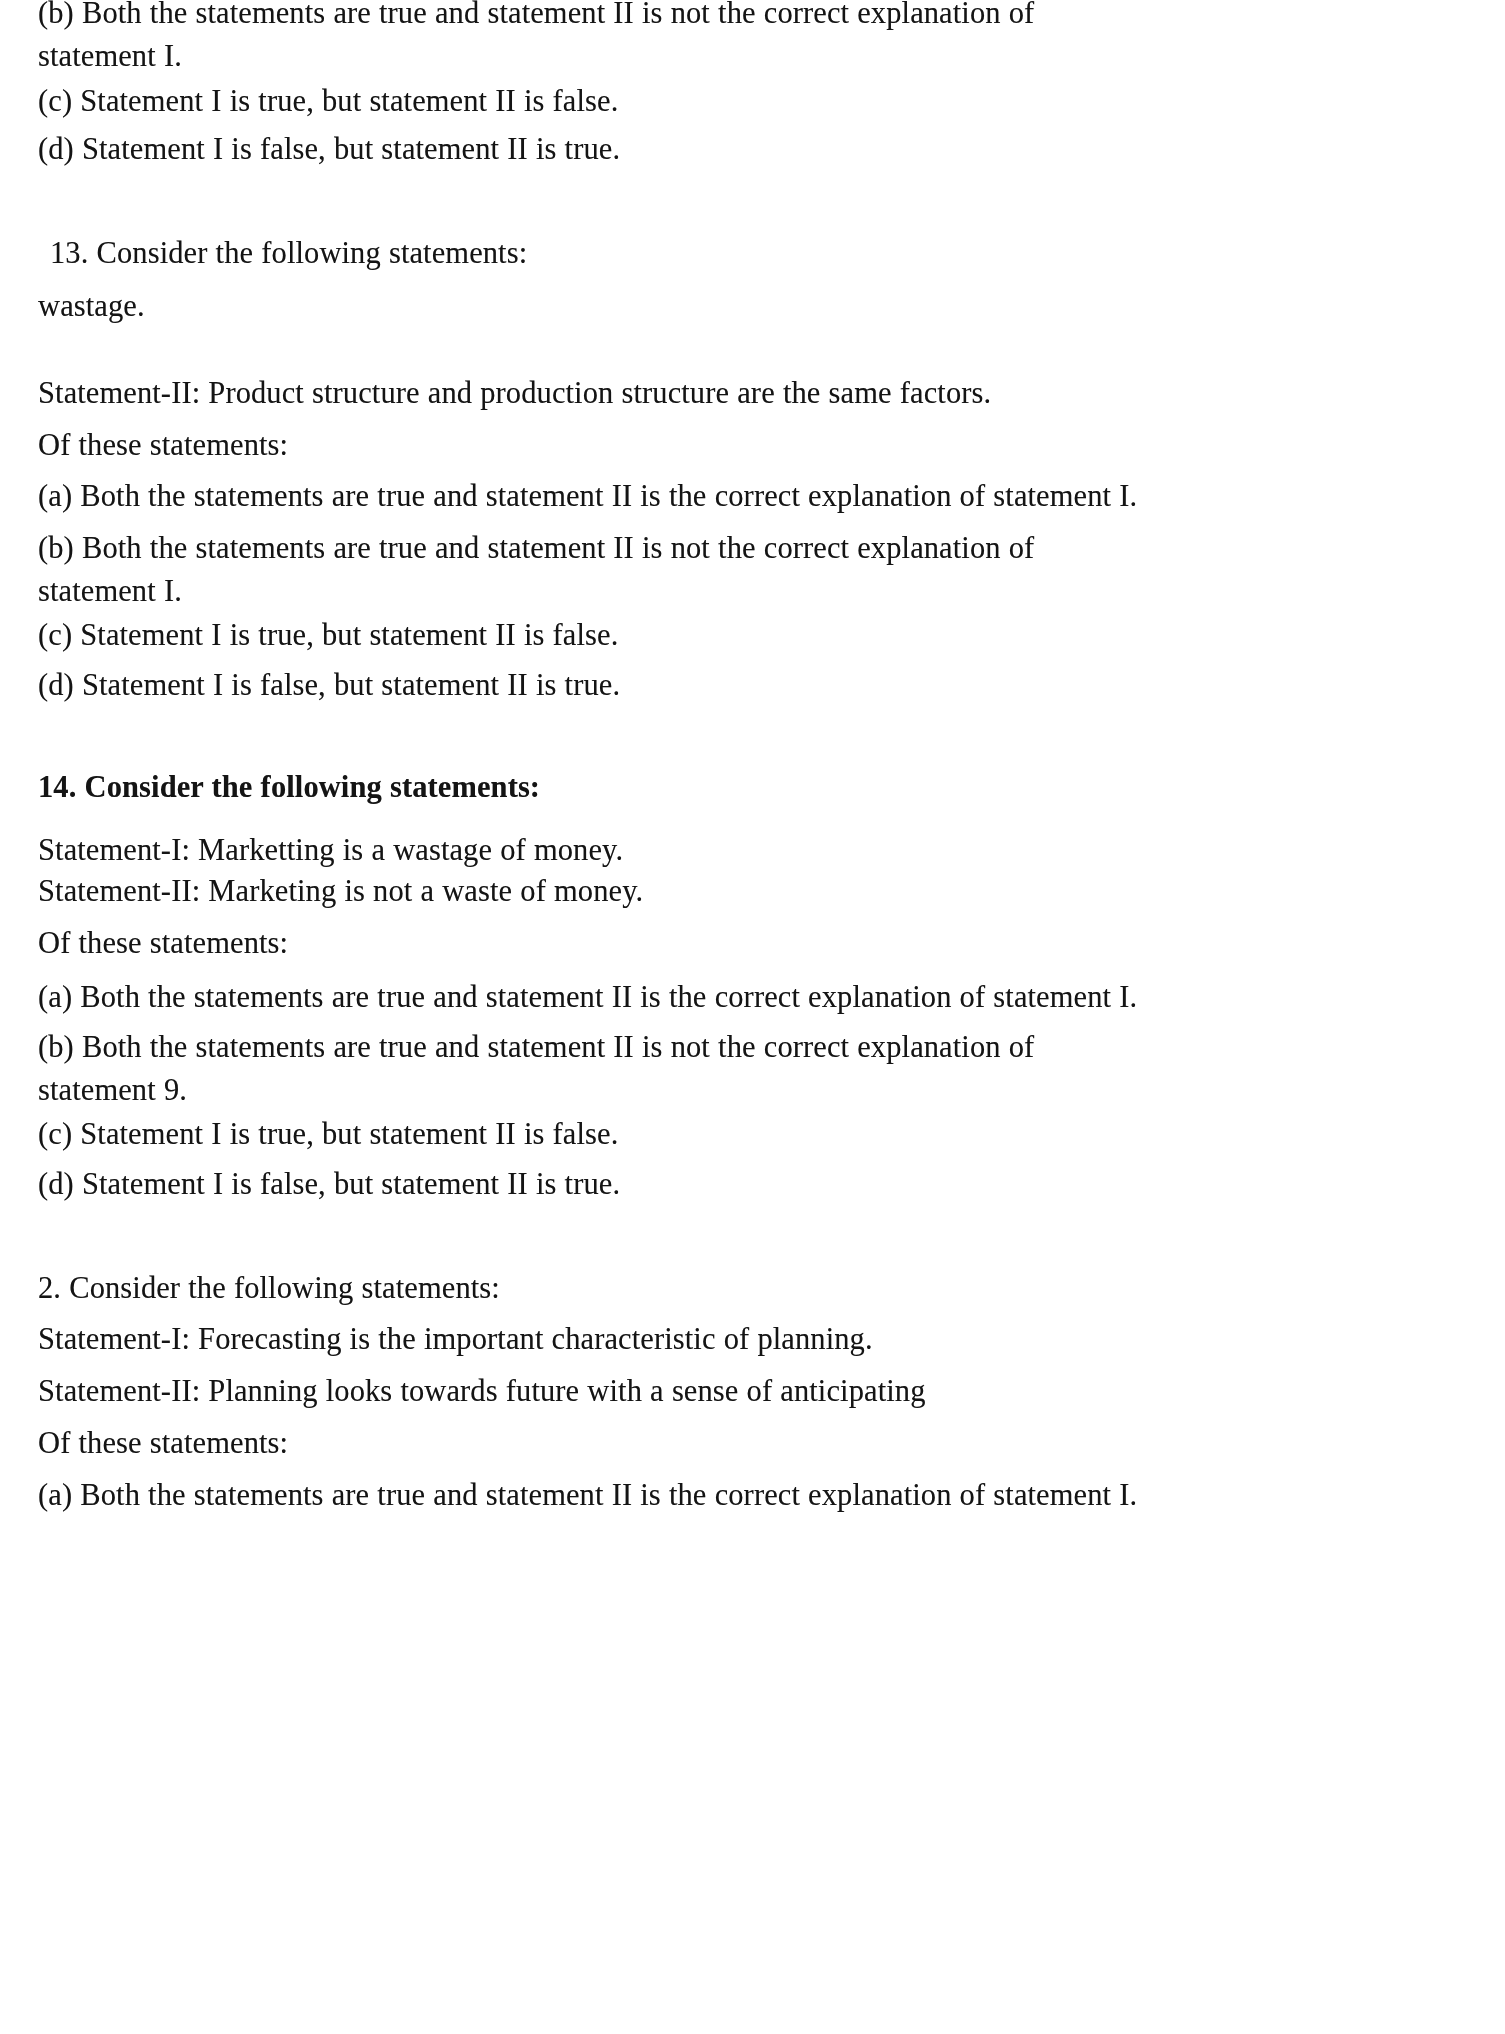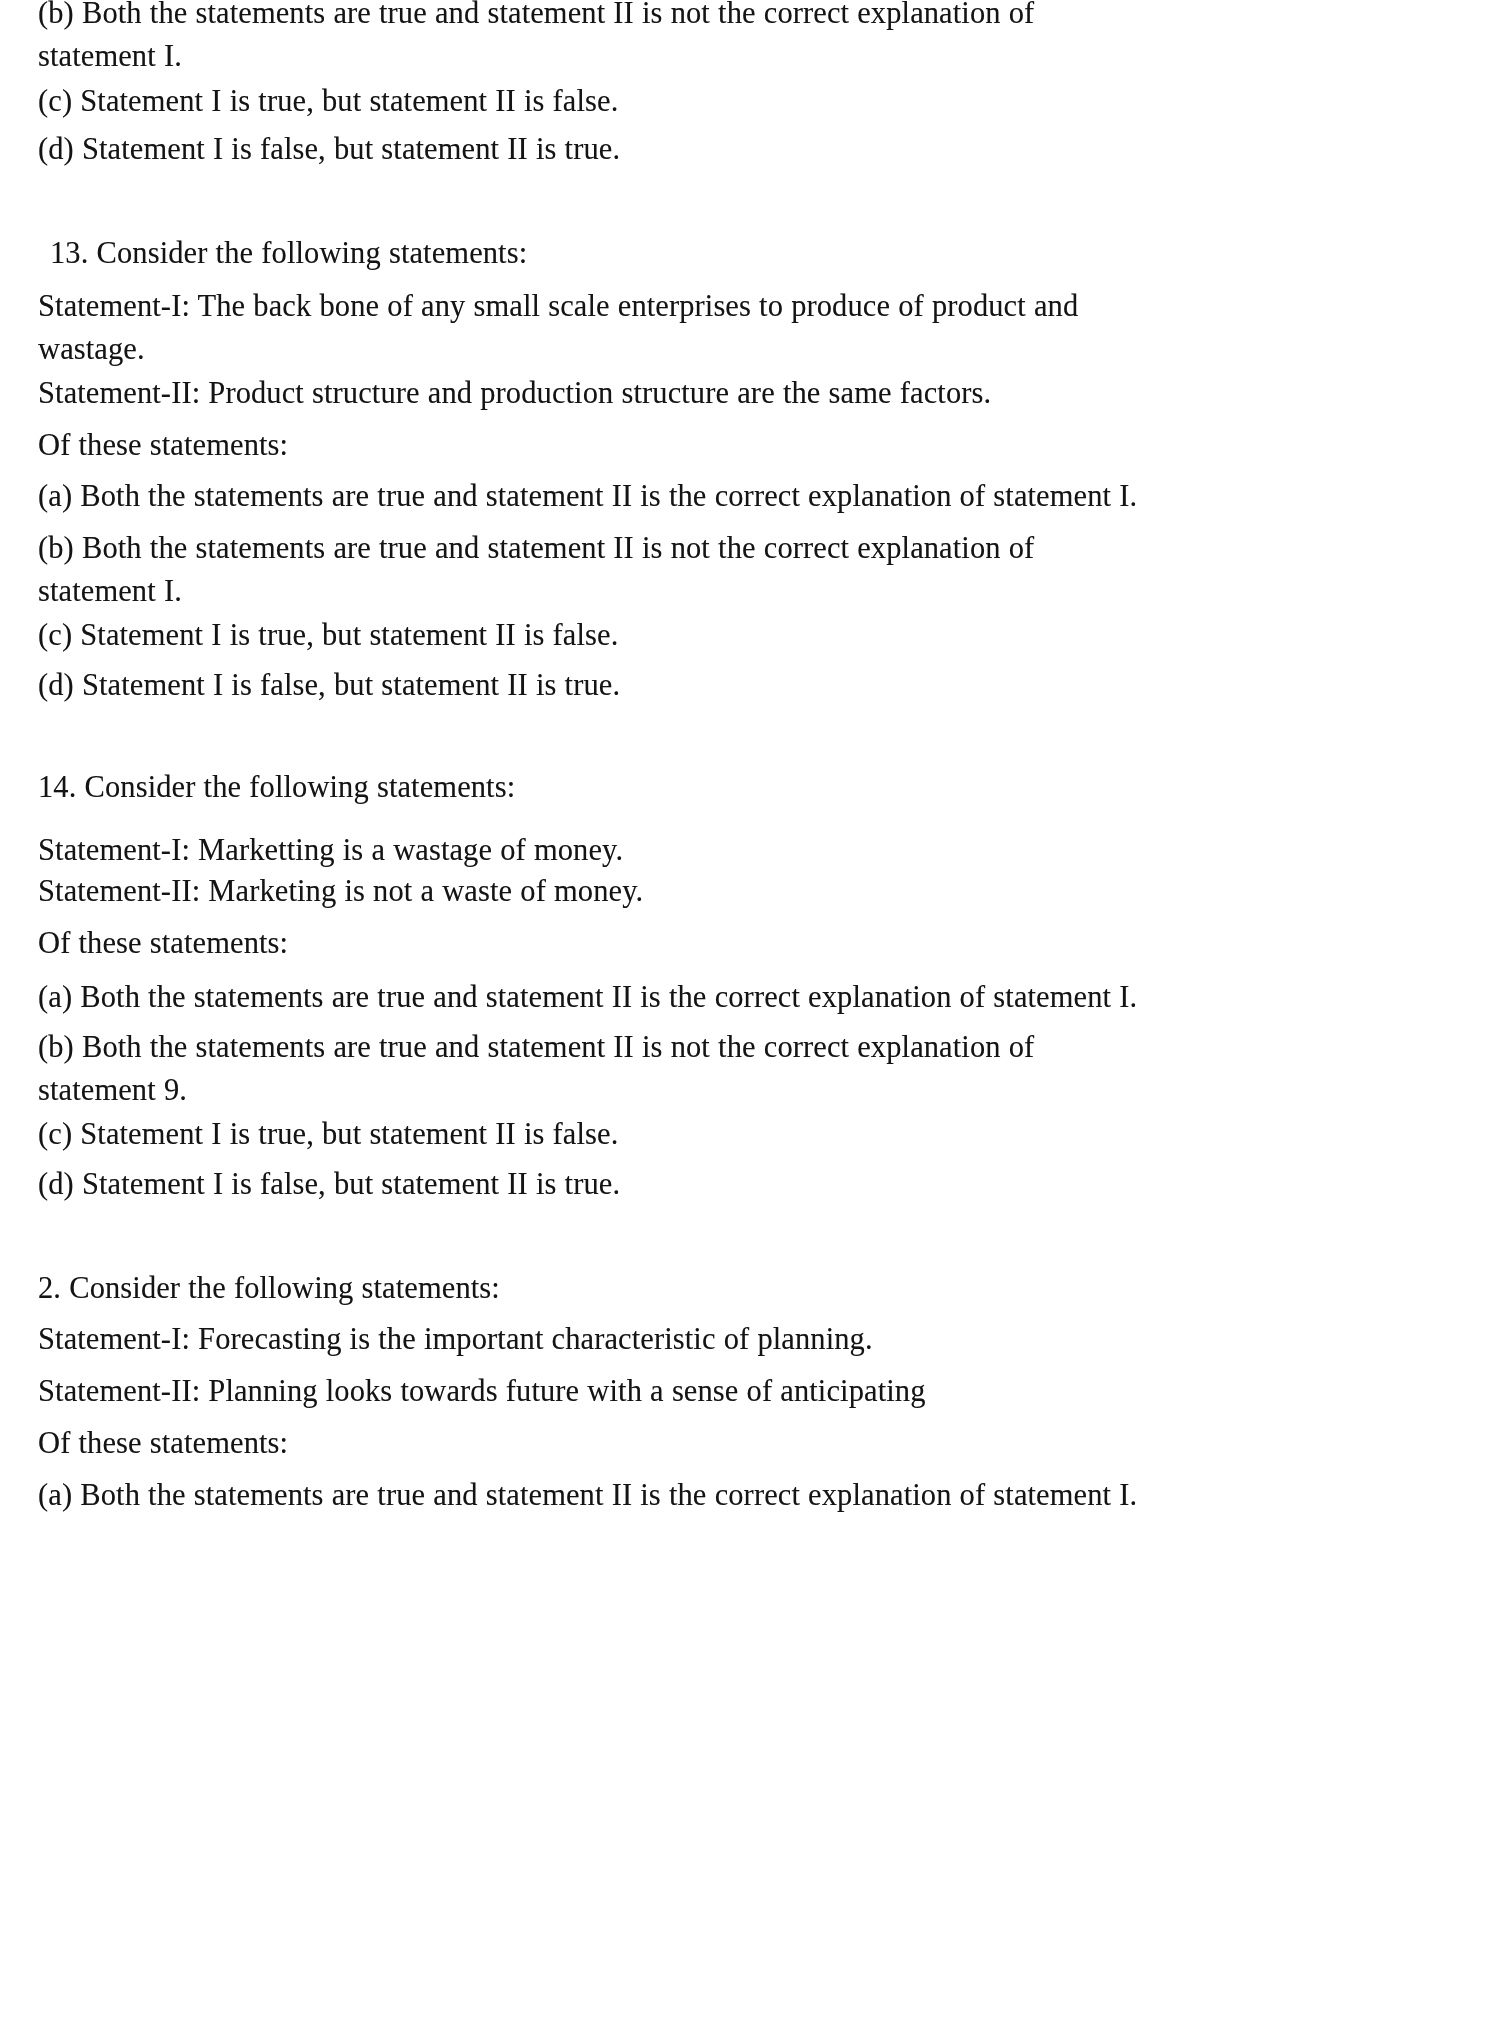--- a/index.html
+++ b/index.html
@@ -73,21 +73,20 @@
 
     <div class="blk" style="top:128px;">
       <div class="line soft">(d) Statement I is false, but statement II is true.</div>
     </div>
 
     <div class="blk" style="top:232px;margin-left:12px;">
       <div class="line soft qnum">13. Consider the following statements:</div>
     </div>
 
     <div class="blk" style="top:285px;">
-      <div class="line soft">Statement-I: The back bone of any small scale enterprises to produce of product and</div>
       <div class="line soft">wastage.</div>
     </div>
 
     <div class="blk" style="top:372px;">
       <div class="line soft">Statement-II: Product structure and production structure are the same factors.</div>
     </div>
 
     <div class="blk" style="top:424px;">
       <div class="line soft">Of these statements:</div>
     </div>
@@ -102,21 +101,21 @@
     </div>
 
     <div class="blk" style="top:614px;">
       <div class="line soft">(c) Statement I is true, but statement II is false.</div>
     </div>
 
     <div class="blk" style="top:664px;">
       <div class="line soft">(d) Statement I is false, but statement II is true.</div>
     </div>
 
-    <div class="blk" style="top:766px;">
+    <div class="blk" style="top:766px;font-weight:bold;">
       <div class="line soft qnum">14. Consider the following statements:</div>
     </div>
 
     <div class="blk" style="top:818px;margin-top:11px;">
       <div class="line soft">Statement-I: Marketting is a wastage of money.</div>
     </div>
 
     <div class="blk" style="top:870px;">
       <div class="line soft">Statement-II: Marketing is not a waste of money.</div>
     </div>

